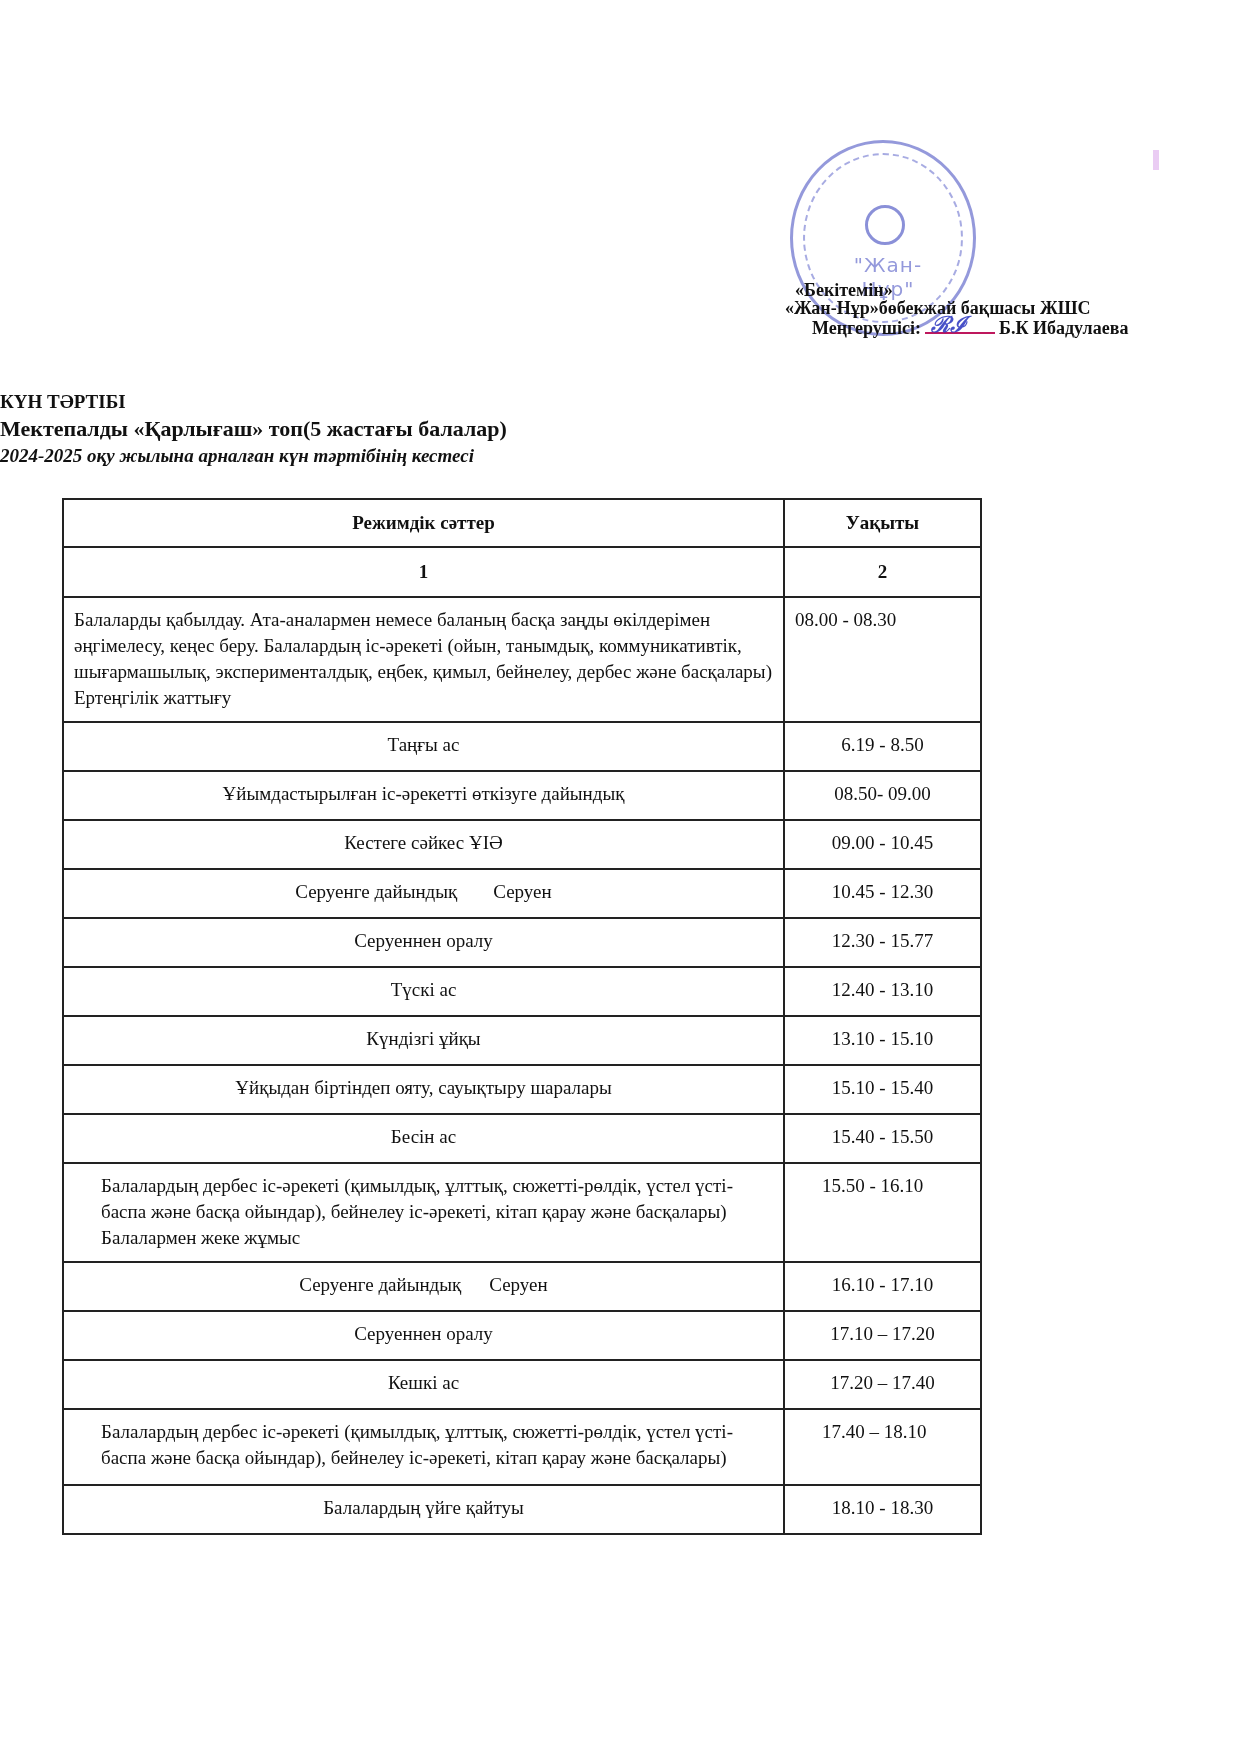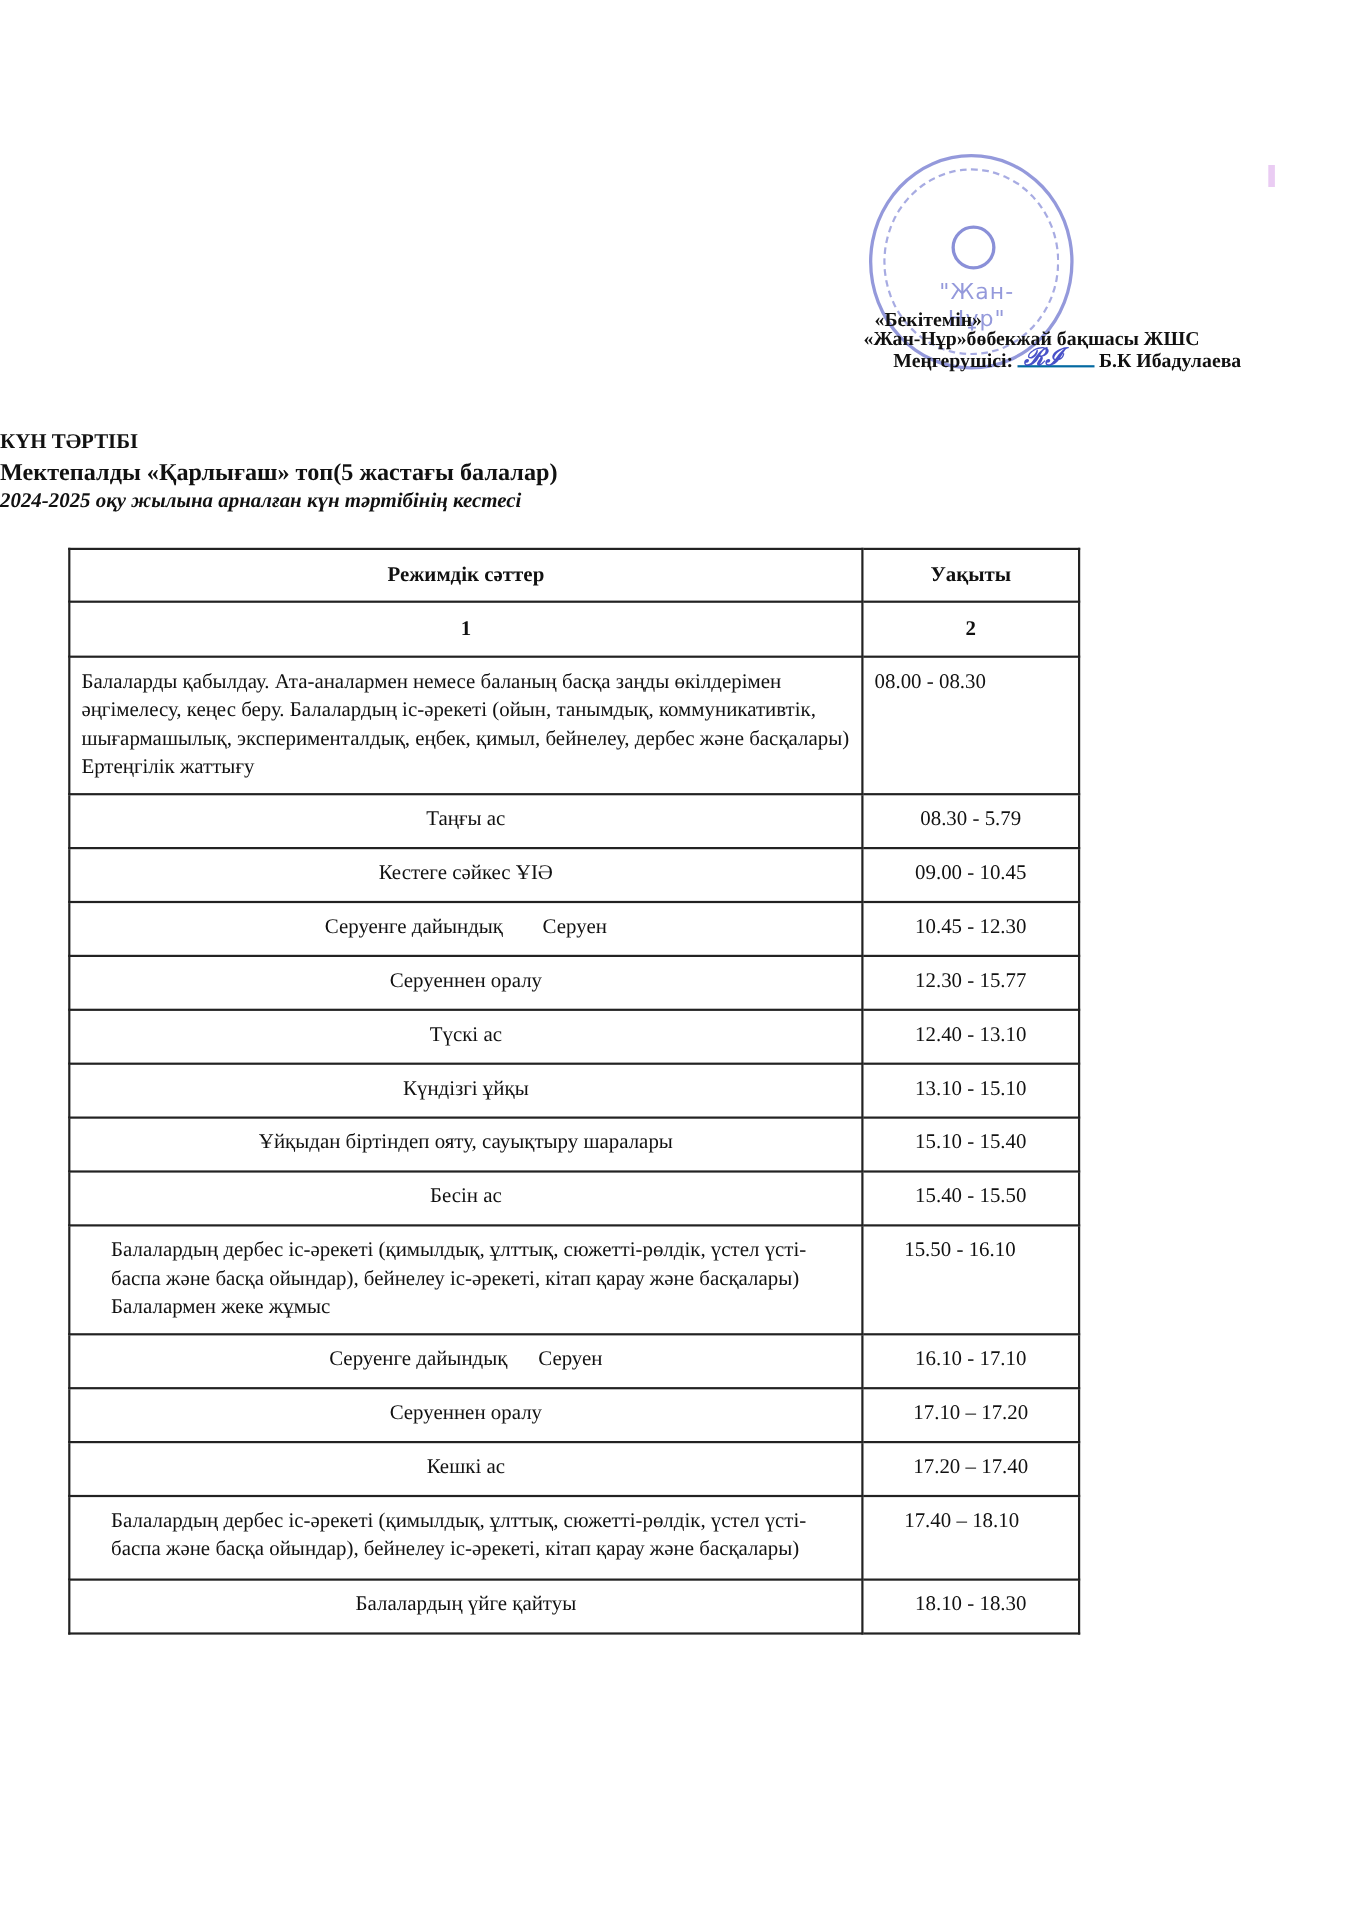--- a/index.html
+++ b/index.html
@@ -13,21 +13,21 @@
            border: 2px dashed rgba(60,70,190,0.45); border-radius: 50%; }
   .stamp-emblem { position: absolute; left: 72px; top: 62px; width: 34px; height: 34px;
            border: 3px solid rgba(60,70,190,0.6); border-radius: 50%; }
   .stamp-name { position: absolute; left: 40px; top: 110px; width: 110px; text-align: center;
            font-family: "DejaVu Sans", sans-serif; font-size: 20px; color: rgba(60,70,190,0.55);
            letter-spacing: 1px; }
   .approve { position: absolute; font-weight: bold; font-size: 18px; color: #111; white-space: nowrap; }
   .approve.l1 { left: 15px; top: 140px; }
   .approve.l2 { left: 5px; top: 158px; }
   .approve.l3 { left: 32px; top: 178px; }
-  .sign-line { display: inline-block; width: 70px; border-bottom: 2px solid #0369a1; margin: 0 4px;
+  .sign-line { display: inline-block; width: 70px; border-bottom: 2px solid #be185d; margin: 0 4px;
                position: relative; height: 14px; vertical-align: baseline; }
   .signature { position: absolute; left: 6px; top: -10px; font-family: "DejaVu Serif", serif;
                font-style: italic; color: rgba(40,50,190,0.85); font-size: 22px; }
   .pink-mark { position: absolute; left: 1153px; top: 150px; width: 6px; height: 20px;
                background: rgba(220,170,235,0.6); }
 
   .titles { position: absolute; left: 0; top: 388px; width: 1241px; text-align: left; }
   .t1 { font-weight: bold; font-size: 19px; line-height: 27px; }
   .t2 { font-weight: bold; font-size: 22px; line-height: 27px; }
   .t3 { font-weight: bold; font-style: italic; font-size: 19px; line-height: 27px; }
@@ -77,21 +77,25 @@
   <tr class="num">
     <th>1</th>
     <th class="col2">2</th>
   </tr>
   <tr class="tall1">
     <td>Балаларды қабылдау. Ата-аналармен немесе баланың басқа заңды өкілдерімен әңгімелесу, кеңес беру. Балалардың іс-әрекеті  (ойын, танымдық, коммуникативтік, шығармашылық, эксперименталдық, еңбек, қимыл, бейнелеу, дербес және басқалары)   Ертеңгілік жаттығу</td>
     <td class="time">08.00 - 08.30</td>
   </tr>
   <tr class="single">
     <td>Таңғы ас</td>
-    <td class="time">08.30 - 5.79</td>
+    <td class="time">6.19 - 8.50</td>
+  </tr>
+  <tr class="single">
+    <td>Ұйымдастырылған іс-әрекетті өткізуге дайындық</td>
+    <td class="time">08.50- 09.00</td>
   </tr>
   <tr class="single">
     <td>Кестеге сәйкес ҰІӘ</td>
     <td class="time">09.00 - 10.45</td>
   </tr>
   <tr class="single">
     <td><span>Серуенге дайындық</span><span class="gap"></span><span>Серуен</span></td>
     <td class="time">10.45 - 12.30</td>
   </tr>
   <tr class="single">

